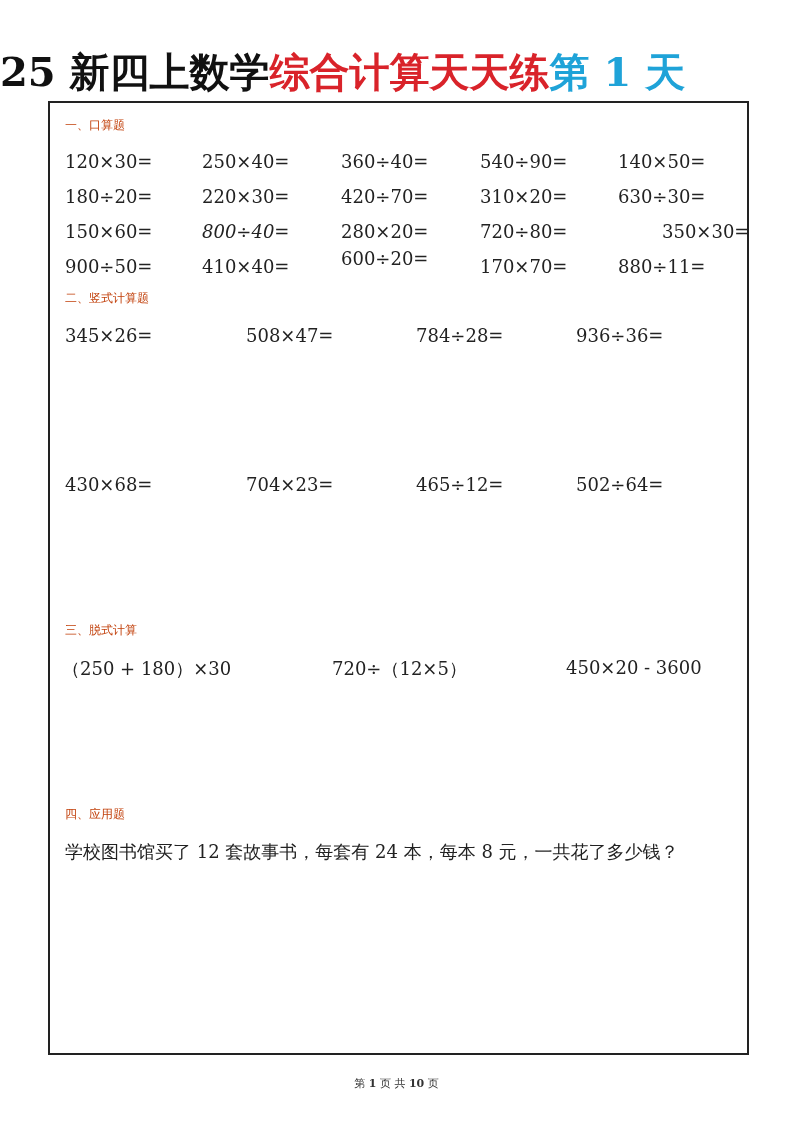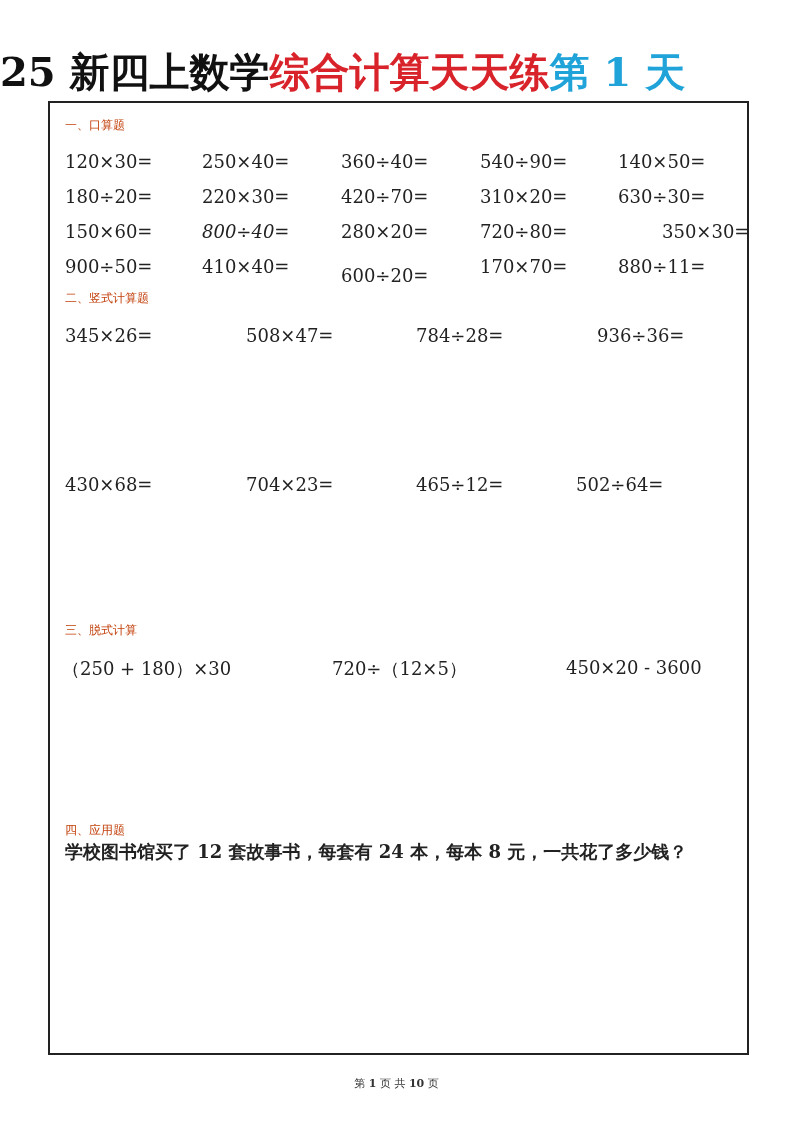--- a/index.html
+++ b/index.html
@@ -45,44 +45,44 @@
   <div class="expr" style="left:568px;top:83px;">630÷30=</div>
 
   <div class="expr" style="left:15px;top:118px;">150×60=</div>
   <div class="expr" style="left:152px;top:118px;font-style:italic;">800÷40=</div>
   <div class="expr" style="left:291px;top:118px;">280×20=</div>
   <div class="expr" style="left:430px;top:118px;">720÷80=</div>
   <div class="expr" style="left:576px;top:118px;margin-left:36px;">350×30=</div>
 
   <div class="expr" style="left:15px;top:153px;">900÷50=</div>
   <div class="expr" style="left:152px;top:153px;">410×40=</div>
-  <div class="expr" style="left:291px;top:162px;">600÷20=</div>
+  <div class="expr" style="left:291px;top:145px;">600÷20=</div>
   <div class="expr" style="left:430px;top:153px;">170×70=</div>
   <div class="expr" style="left:568px;top:153px;">880÷11=</div>
 
   <div class="sec-title" style="top:187px;">二、竖式计算题</div>
 
   <div class="expr" style="left:15px;top:222px;">345×26=</div>
   <div class="expr" style="left:196px;top:222px;">508×47=</div>
   <div class="expr" style="left:366px;top:222px;">784÷28=</div>
-  <div class="expr" style="left:526px;top:222px;margin-left:21px;">936÷36=</div>
+  <div class="expr" style="left:526px;top:222px;">936÷36=</div>
 
   <div class="expr" style="left:15px;top:371px;">430×68=</div>
   <div class="expr" style="left:196px;top:371px;">704×23=</div>
   <div class="expr" style="left:366px;top:371px;">465÷12=</div>
   <div class="expr" style="left:526px;top:371px;text-align:center;">502÷64=</div>
 
   <div class="sec-title" style="top:519px;">三、脱式计算</div>
 
   <div class="expr" style="left:12px;top:554px;">（250 + 180）×30</div>
   <div class="expr" style="left:282px;top:554px;">720÷（12×5）</div>
   <div class="expr" style="left:516px;top:554px;">450×20 - 3600</div>
 
-  <div class="sec-title" style="top:703px;margin-top:16px;">四、应用题</div>
-  <div class="text" style="top:730px;font-weight:bold;">学校图书馆买了 12 套故事书，每套有 24 本，每本 8 元，一共花了多少钱？</div>
+  <div class="sec-title" style="top:703px;">四、应用题</div>
+  <div class="text" style="top:730px;">学校图书馆买了 12 套故事书，每套有 24 本，每本 8 元，一共花了多少钱？</div>
 </div>
 
 <div class="footer">
   <span>第</span>
   <b>1</b>
   <span>页 共</span>
   <b>10</b>
   <span>页</span>
 </div>
 

